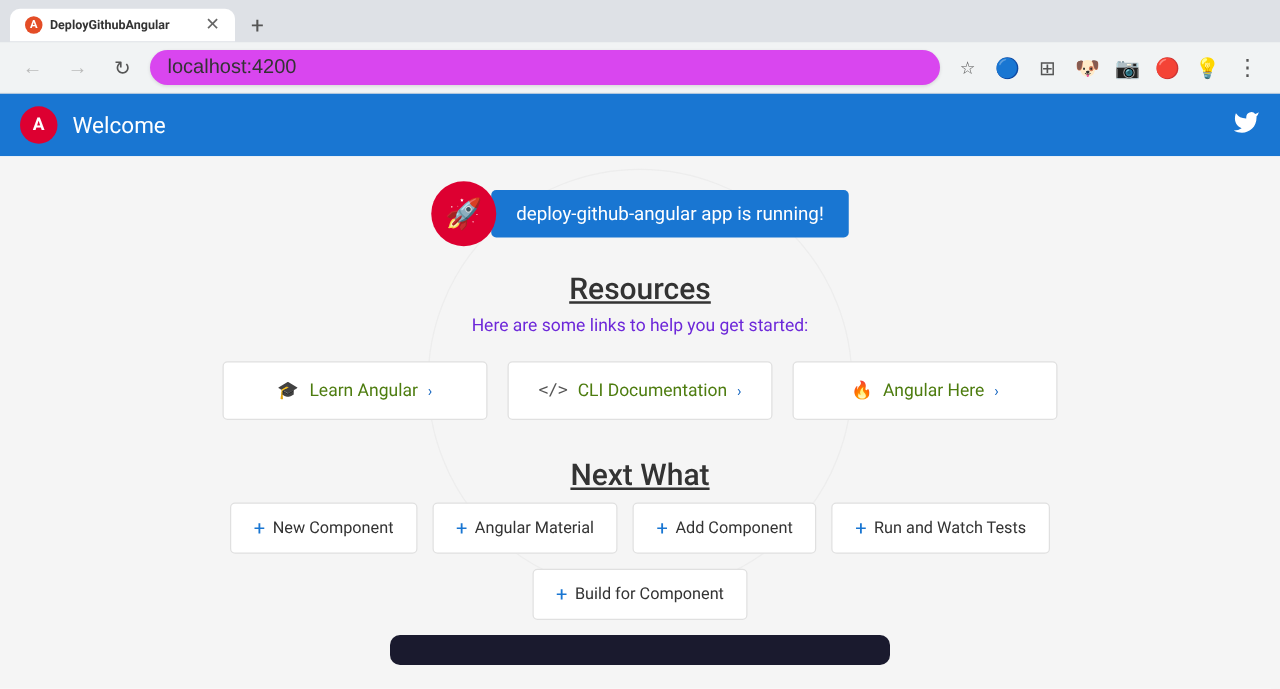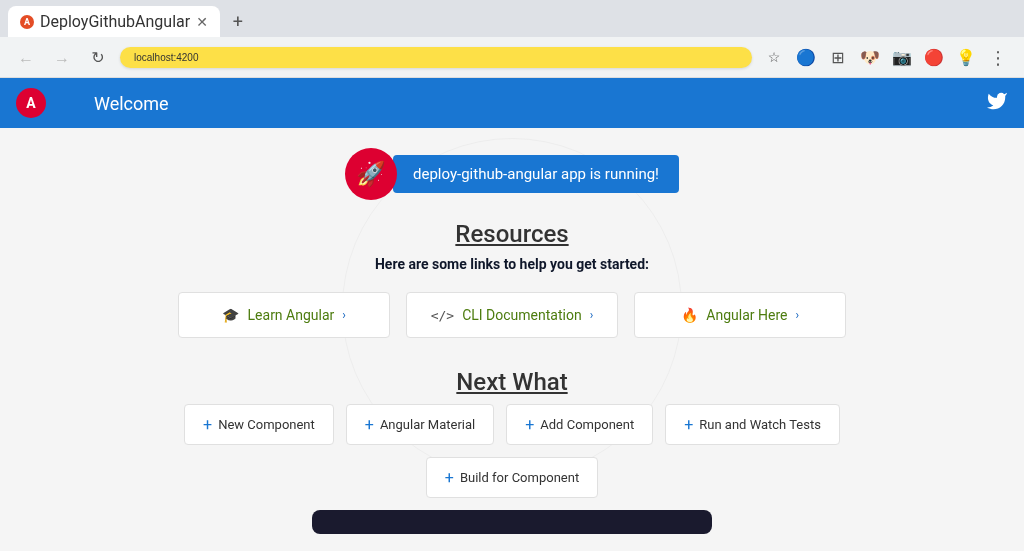--- a/index.html
+++ b/index.html
@@ -4,57 +4,57 @@
   <style>
     * { margin: 0; padding: 0; box-sizing: border-box; }
     body { font-family: -apple-system, BlinkMacSystemFont, 'Segoe UI', Roboto, sans-serif; background: #fff; width: 1024px; height: 551px; overflow: hidden; }
 
     
     .browser-chrome { background: #f1f3f4; border-bottom: 1px solid #ddd; }
     .tab-bar { display: flex; align-items: center; padding: 6px 8px 0; background: #dee1e6; gap: 4px; }
     .tab { display: flex; align-items: center; background: #f1f3f4; border-radius: 8px 8px 0 0; padding: 6px 12px; font-size: 12px; color: #333; gap: 6px; min-width: 180px; max-width: 220px; }
     .tab.active { background: #fff; }
     .tab-favicon { width: 14px; height: 14px; background: #e44d26; border-radius: 50%; display: flex; align-items: center; justify-content: center; font-size: 9px; color: #fff; font-weight: bold; }
-    .tab-title { flex: 1; font-size: 16px; white-space: nowrap; overflow: hidden; text-overflow: ellipsis; }
+    .tab-title { flex: 1; font-size: 10px; white-space: nowrap; overflow: hidden; text-overflow: ellipsis; font-weight: bold; }
     .tab-close { font-size: 14px; color: #666; cursor: pointer; line-height: 1; }
     .new-tab-btn { width: 28px; height: 28px; display: flex; align-items: center; justify-content: center; font-size: 18px; color: #555; cursor: pointer; }
 
     .address-bar { display: flex; align-items: center; padding: 6px 12px; background: #f1f3f4; gap: 8px; }
     .nav-btn { width: 28px; height: 28px; display: flex; align-items: center; justify-content: center; color: #555; cursor: pointer; font-size: 16px; border-radius: 50%; }
     .nav-btn.disabled { color: #bbb; cursor: default; }
-    .url-bar { flex: 1; background: #fde047; border: none; border-radius: 20px; padding: 5px 14px; font-size: 10px; color: #333; box-shadow: 0 1px 3px rgba(0,0,0,0.12); outline: none; }
+    .url-bar { flex: 1; background: #d946ef; border: none; border-radius: 20px; padding: 5px 14px; font-size: 16px; color: #333; box-shadow: 0 1px 3px rgba(0,0,0,0.12); outline: none; }
     .toolbar-icons { display: flex; align-items: center; gap: 4px; }
     .toolbar-icon { width: 28px; height: 28px; display: flex; align-items: center; justify-content: center; cursor: pointer; border-radius: 50%; font-size: 14px; color: #555; }
     .star-icon { color: #555; }
     .menu-dots { font-size: 18px; }
 
     
     .app-header { background: #1976d2; color: white; height: 50px; display: flex; align-items: center; padding: 0 16px; justify-content: space-between; }
     .app-header-left { display: flex; align-items: center; gap: 12px; }
     .angular-logo { width: 30px; height: 30px; background: #dd0031; border-radius: 50%; display: flex; align-items: center; justify-content: center; color: white; font-weight: bold; font-size: 14px; }
-    .app-title { font-size: 18px; font-weight: 400; margin-left: 36px; }
+    .app-title { font-size: 18px; font-weight: 400; }
     .twitter-icon { color: white; font-size: 20px; cursor: pointer; }
 
     
     .main-content { background: #f5f5f5; min-height: 390px; overflow: hidden; position: relative; }
     .content-wrapper { max-width: 700px; margin: 0 auto; padding: 20px 16px; text-align: center; position: relative; z-index: 1; }
 
     
     .bg-decoration { position: absolute; bottom: 0; left: 0; right: 0; height: 200px; }
     .circle-bg { position: absolute; top: 10px; left: 50%; transform: translateX(-50%); width: 340px; height: 340px; border: 1px solid #e0e0e0; border-radius: 50%; opacity: 0.4; }
 
     
     .app-banner { display: flex; align-items: center; gap: 0; margin-bottom: 20px; justify-content: center; }
     .rocket-circle { width: 52px; height: 52px; background: #dd0031; border-radius: 50%; display: flex; align-items: center; justify-content: center; z-index: 1; }
     .rocket-icon { font-size: 24px; }
     .banner-text { background: #1976d2; color: white; padding: 10px 20px; border-radius: 4px; font-size: 15px; margin-left: -4px; text-align: right; }
 
     
     .section-title { font-size: 24px; font-weight: 500; color: #333; margin-bottom: 8px; text-decoration: underline; }
-    .section-subtitle { font-size: 14px; color: #0f172a; margin-bottom: 20px; font-weight: bold; }
+    .section-subtitle { font-size: 14px; color: #6d28d9; margin-bottom: 20px; }
 
     
     .resource-cards { display: flex; gap: 16px; justify-content: center; margin-bottom: 30px; }
     .resource-card { background: #fff; border: 1px solid #e0e0e0; border-radius: 4px; padding: 14px 20px; display: flex; align-items: center; gap: 8px; cursor: pointer; font-size: 14px; color: #333; text-decoration: none; flex: 1; justify-content: center; }
     .resource-card-text { color: #4d7c0f; }
     .chevron { color: #1565c0; font-size: 12px; }
 
     
     .steps-cards { display: flex; flex-wrap: wrap; gap: 12px; justify-content: center; margin-bottom: 12px; }
     .step-card { background: #fff; border: 1px solid #e0e0e0; border-radius: 4px; padding: 10px 18px; display: flex; align-items: center; gap: 6px; cursor: pointer; font-size: 13px; color: #333; }

